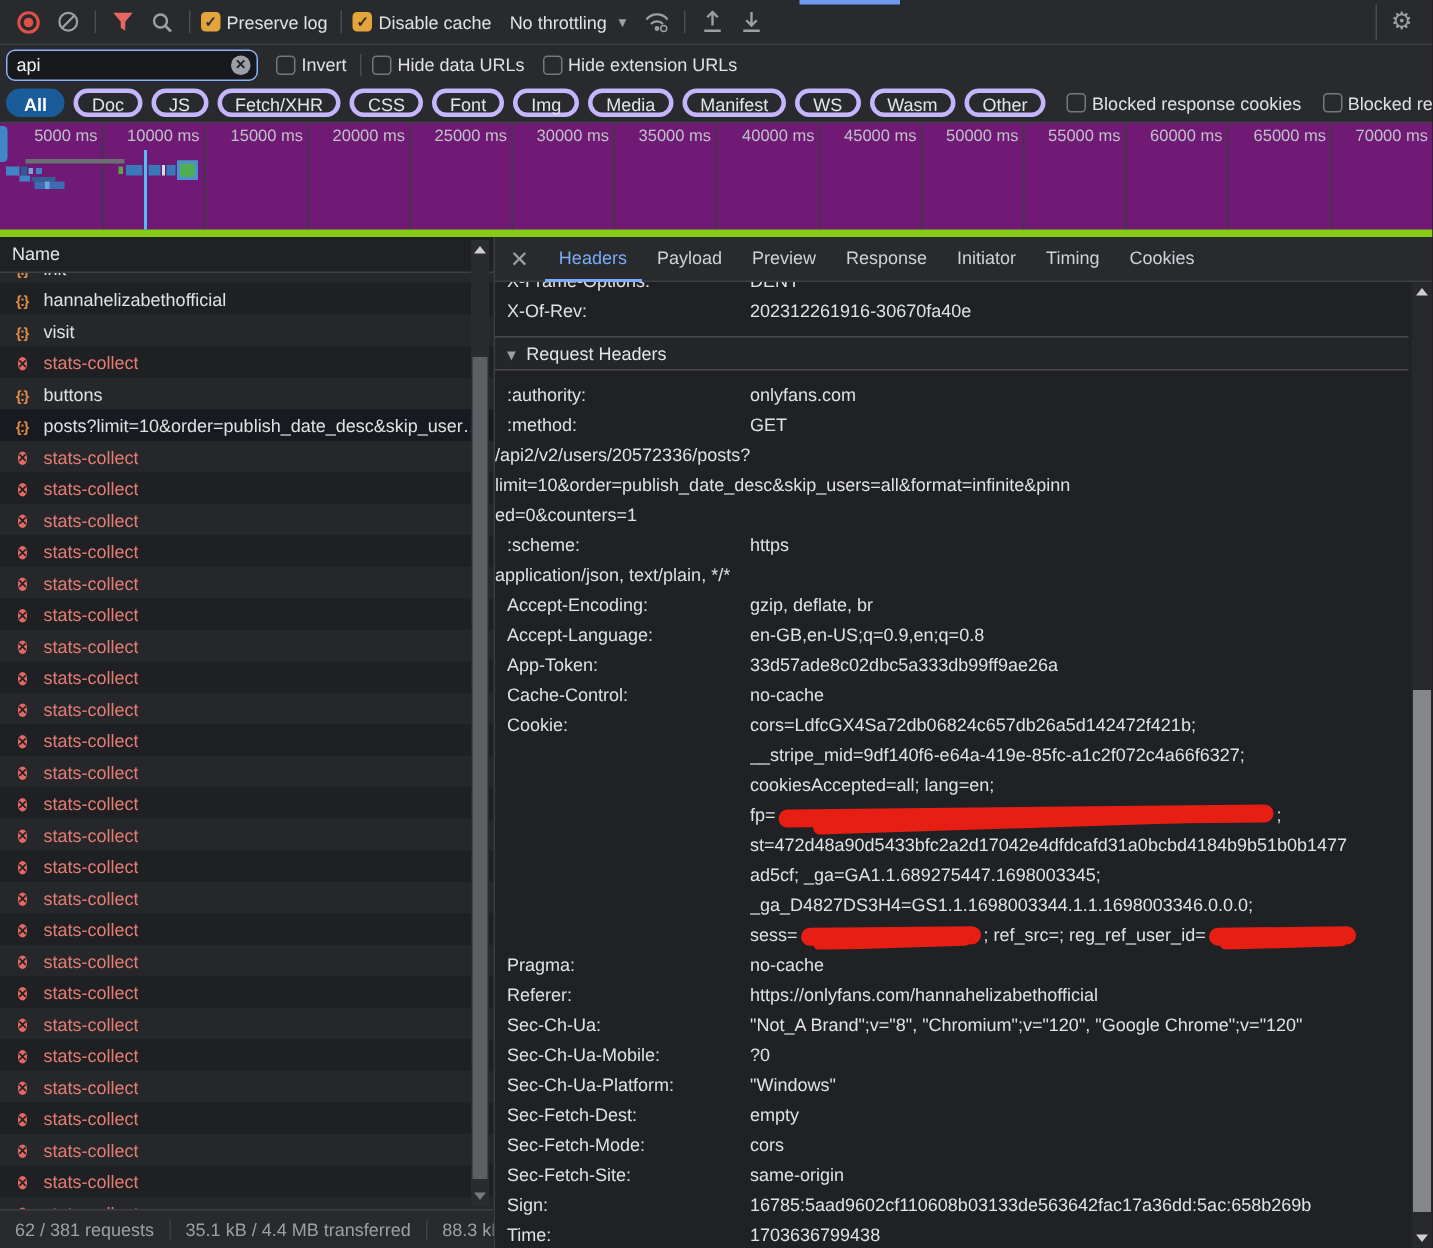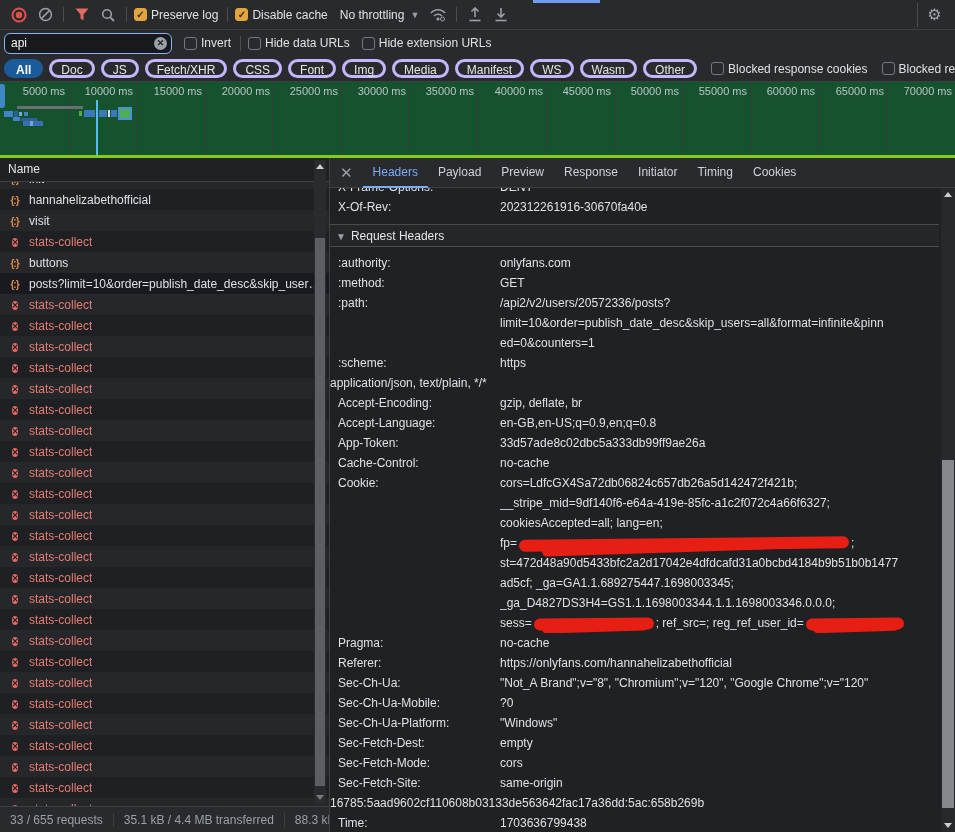--- a/index.html
+++ b/index.html
@@ -31,21 +31,21 @@
   .finput .q { flex:1; color:#f1f3f4; }
   .clear-x { width:13px; height:13px; border-radius:50%; background:#9aa0a6; color:#202124;
              font-size:9px; font-weight:bold; display:flex; align-items:center; justify-content:center; }
 
   
   .pill { height:19px; line-height:17px; padding:0 9px; border:3px solid #c4b5fd; border-radius:10px;
           color:#e3e6e9; margin-right:6px; white-space:nowrap; flex:none; }
   .pill.active { background:#1a5b99; border-color:#1a5b99; color:#fff; font-weight:bold; }
 
   
-  #overview { position:relative; height:76px; background:#14532d; border-bottom:3px solid #84cc16; overflow:hidden; }
+  #overview { position:relative; height:76px; background:#701a75; border-bottom:5px solid #84cc16; overflow:hidden; }
   .tick { position:absolute; top:3px; width:64px; text-align:right; color:#bdc1c6; font-size:11px; white-space:nowrap; }
   .gsep { position:absolute; top:0; bottom:0; width:1px; background:#3a3b3e; }
   .obar { position:absolute; }
   .playhead { position:absolute; width:2px; background:#53bdf5; }
   .ohandle { position:absolute; left:0; top:2px; width:5px; height:24px; background:#4087c8; border-radius:0 3px 3px 0; }
 
   
   #main { display:flex; height:674px; }
   #left { width:330px; flex:none; border-right:1px solid #3c4043; display:flex; flex-direction:column; position:relative; background:#202124; }
   #name-header { height:24px; line-height:23px; padding-left:8px; border-bottom:1px solid #3c4043; color:#e3e6e9; }
@@ -382,21 +382,21 @@
           <span class="ficon"><span class="err-ic">✕</span></span>
           <span class="rlabel">stats-collect</span>
         </div>
       </div>
     <div id="lscroll">
       <div class="sb-arrow up-a"></div>
       <div class="thumb"></div>
       <div class="sb-arrow down-a"></div>
     </div>
     <div id="status">
-        <span class="seg">33 / 655 requests</span>
+        <span class="seg">62 / 381 requests</span>
         <div class="sdiv"></div>
         <span class="seg">35.1 kB / 4.4 MB transferred</span>
         <div class="sdiv"></div>
         <span class="seg">88.3 kB</span>
       </div>
   </div>
 
   <div id="right">
     <div id="tabbar">
       <span class="close-x">✕</span>
@@ -431,21 +431,20 @@
               <div class="vline"><span>onlyfans.com</span></div>
             </div>
           </div>
           <div class="hrow">
             <span class="hname">:method:</span>
             <div class="hval">
               <div class="vline"><span>GET</span></div>
             </div>
           </div>
           <div class="hrow">
-            <span class="hname">:path:</span>
             <div class="hval">
               <div class="vline"><span>/api2/v2/users/20572336/posts?</span></div>
               <div class="vline"><span>limit=10&amp;order=publish_date_desc&amp;skip_users=all&amp;format=infinite&amp;pinn</span></div>
               <div class="vline"><span>ed=0&amp;counters=1</span></div>
             </div>
           </div>
           <div class="hrow">
             <span class="hname">:scheme:</span>
             <div class="hval">
               <div class="vline"><span>https</span></div>
@@ -535,20 +534,21 @@
               <div class="vline"><span>cors</span></div>
             </div>
           </div>
           <div class="hrow">
             <span class="hname">Sec-Fetch-Site:</span>
             <div class="hval">
               <div class="vline"><span>same-origin</span></div>
             </div>
           </div>
           <div class="hrow">
+            <span class="hname">Sign:</span>
             <div class="hval">
               <div class="vline"><span>16785:5aad9602cf110608b03133de563642fac17a36dd:5ac:658b269b</span></div>
             </div>
           </div>
           <div class="hrow">
             <span class="hname">Time:</span>
             <div class="hval">
               <div class="vline"><span>1703636799438</span></div>
             </div>
           </div>

